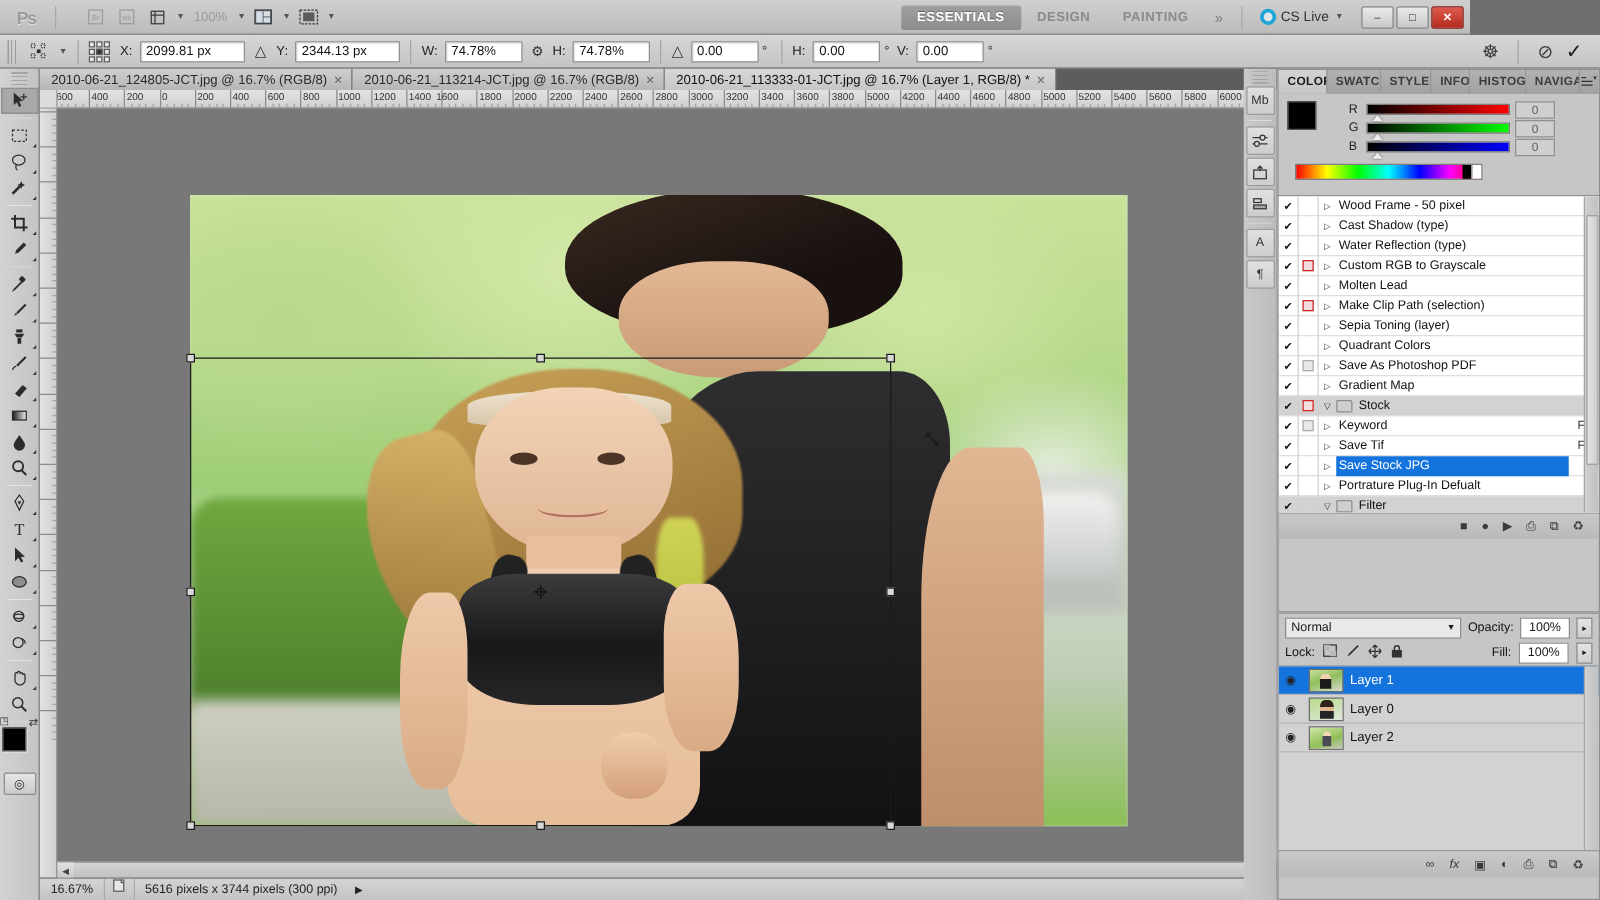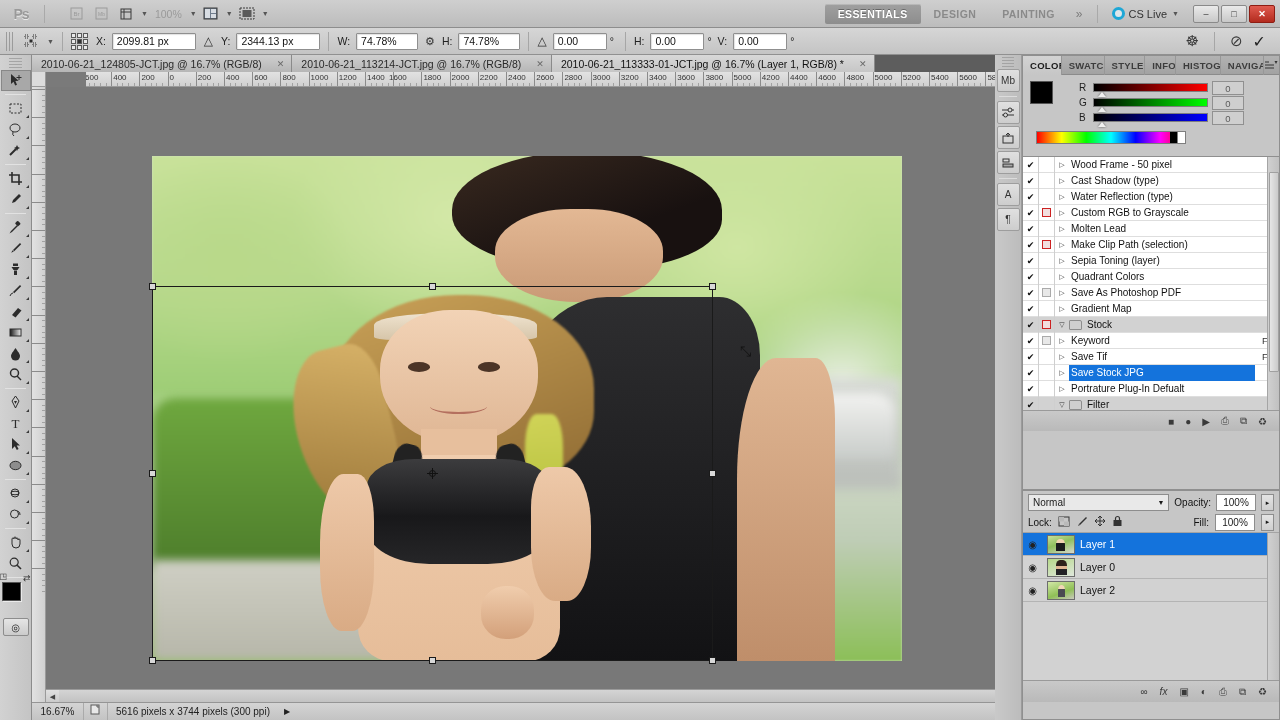--- a/index.html
+++ b/index.html
@@ -6,21 +6,21 @@
   html,body {
     width:1280px; height:720px; overflow:hidden;
     font-family:"Liberation Sans", sans-serif;
     font-size:11px; color:#1a1a1a;
     background:#6e6e6e;
   }
   #app { position:relative; width:1280px; height:720px; }
 
   
   .menubar {
-    position:absolute; left:0; top:0; width:1280px; height:28px;
+    position:absolute; left:0; top:0; width:1176px; height:28px;
     background:linear-gradient(#cfcfcf,#bcbcbc);
     border-bottom:1px solid #8d8d8d;
     display:flex; align-items:center;
   }
   .ps-logo {
     width:34px; height:26px; margin-left:4px;
     display:flex; align-items:center; justify-content:center;
     font-weight:bold; font-size:14px; color:#9a9a9a;
     letter-spacing:-1px;
     text-shadow:0 1px 0 #e8e8e8;
@@ -96,21 +96,21 @@
   .opt-right { margin-left:auto; display:flex; align-items:center; gap:10px; padding-right:8px; }
   .opt-icn { font-size:15px; color:#3a3a3a; }
   .opt-icn.ok { color:#222; font-size:16px; }
 
   
   .tabbar {
     position:absolute; left:32px; top:55px; width:1248px; height:17px;
     background:#5d5d5d; display:flex; align-items:flex-end;
   }
   .doctab {
-    height:17px; display:flex; align-items:center; gap:15px;
+    height:17px; display:flex; align-items:center; gap:5px;
     padding:0 7px 0 9px; font-size:10.5px; color:#2a2a2a;
     background:linear-gradient(#cfcfcf,#b6b6b6);
     border-right:1px solid #8a8a8a; white-space:nowrap;
   }
   .doctab.active { background:linear-gradient(#d8d8d8,#c6c6c6); color:#111; }
   .tabx { font-size:9px; color:#6a6a6a; }
 
   
   .toolbox {
     position:absolute; left:0; top:55px; width:32px; height:665px;
@@ -138,21 +138,21 @@
      background:linear-gradient(#e5e5e5,#cbcbcb); display:flex;align-items:center;justify-content:center;font-size:10px;}
 
   
   .workarea {
     position:absolute; left:32px; top:72px; width:990px; height:630px;
     background:#7a7a7a;
   }
   .ruler-h {
     position:absolute; left:14px; top:0; width:976px; height:15px;
     background:linear-gradient(#e2e2e2,#d0d0d0);
-    border-bottom:1px solid #9a9a9a; overflow:hidden;margin-left:40px;
+    border-bottom:1px solid #9a9a9a; overflow:hidden;
   }
   .ruler-v {
     position:absolute; left:0; top:15px; width:14px; height:615px;
     background:linear-gradient(90deg,#e2e2e2,#d0d0d0);
     border-right:1px solid #9a9a9a; overflow:hidden;
   }
   .ruler-corner { position:absolute; left:0; top:0; width:14px; height:15px;
     background:#dcdcdc; border-right:1px solid #9a9a9a; border-bottom:1px solid #9a9a9a; }
   .rtick { position:absolute; top:0; width:1px; height:15px; background:#8b8b8b; }
   .rtick.sm { height:4px; top:11px; background:#a2a2a2; }

